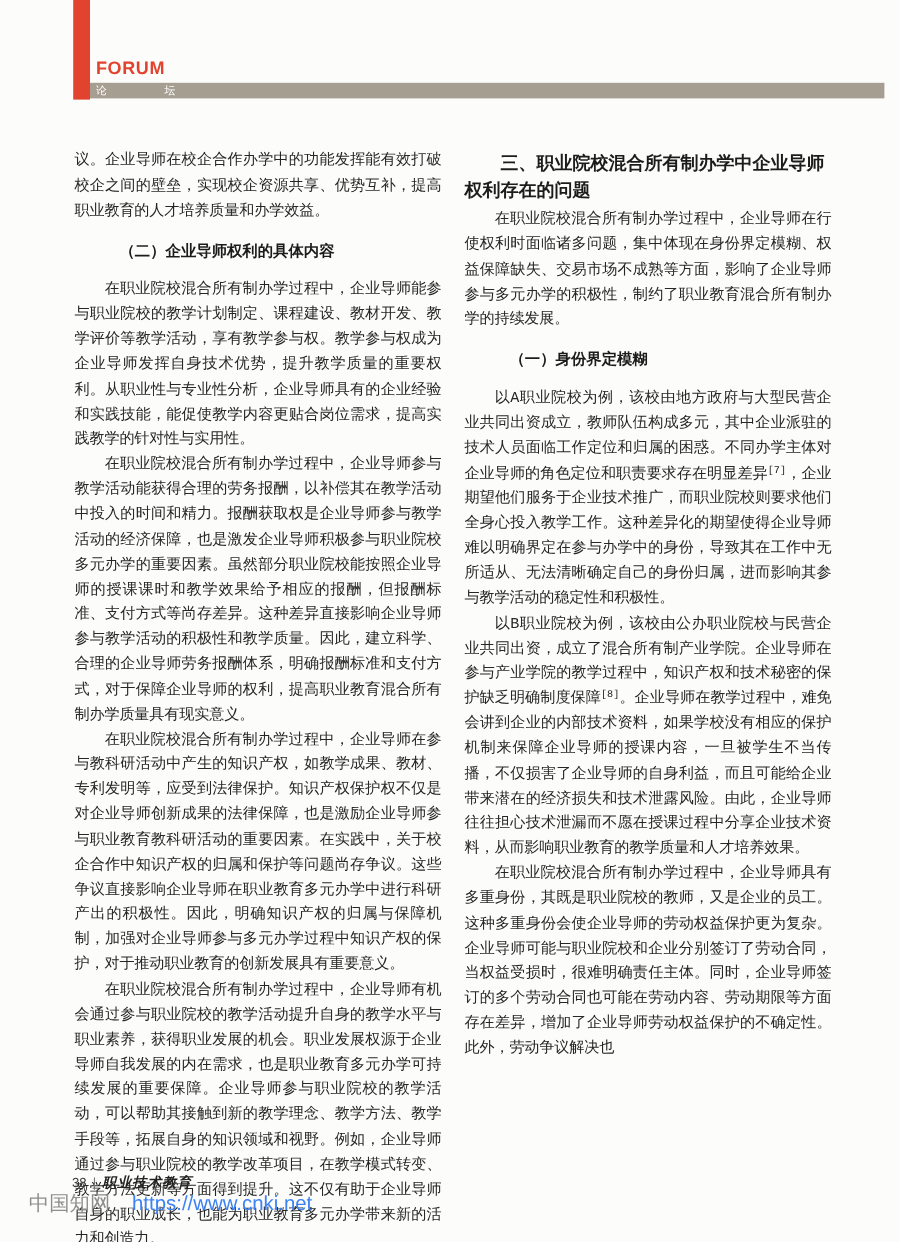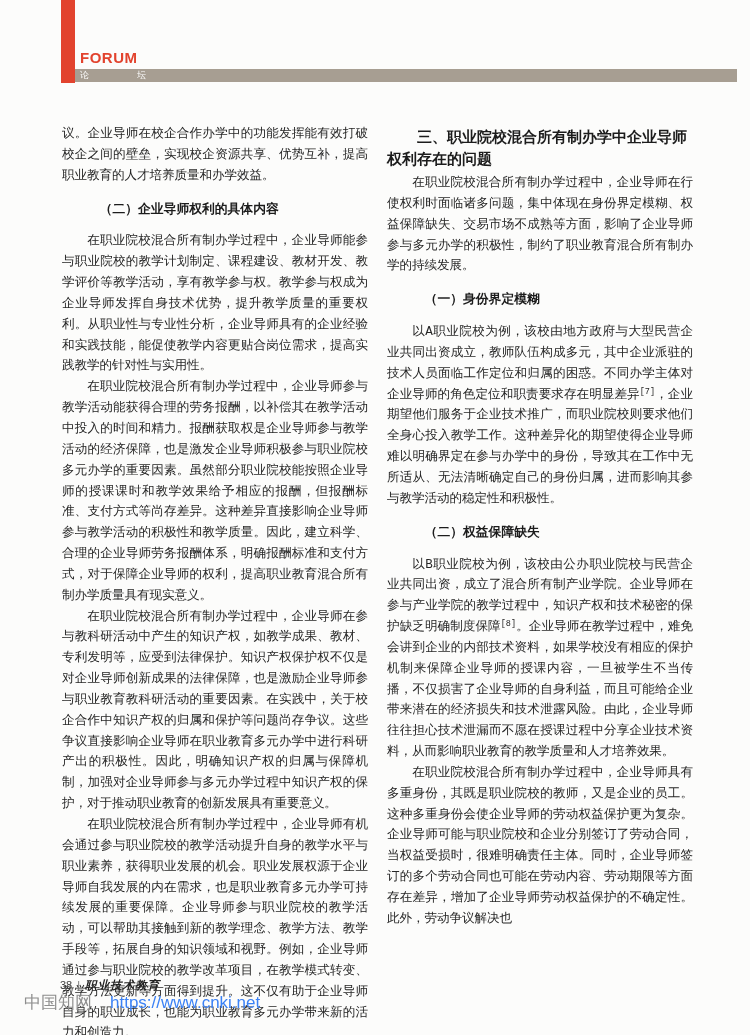--- a/index.html
+++ b/index.html
@@ -122,21 +122,20 @@
       <p>在职业院校混合所有制办学过程中，企业导师有机会通过参与职业院校的教学活动提升自身的教学水平与职业素养，获得职业发展的机会。职业发展权源于企业导师自我发展的内在需求，也是职业教育多元办学可持续发展的重要保障。企业导师参与职业院校的教学活动，可以帮助其接触到新的教学理念、教学方法、教学手段等，拓展自身的知识领域和视野。例如，企业导师通过参与职业院校的教学改革项目，在教学模式转变、教学方法更新等方面得到提升。这不仅有助于企业导师自身的职业成长，也能为职业教育多元办学带来新的活力和创造力。</p>
     </div>
 
     <div class="col">
       <h3 class="section-heading">三、职业院校混合所有制办学中企业导师权利存在的问题</h3>
       <p>在职业院校混合所有制办学过程中，企业导师在行使权利时面临诸多问题，集中体现在身份界定模糊、权益保障缺失、交易市场不成熟等方面，影响了企业导师参与多元办学的积极性，制约了职业教育混合所有制办学的持续发展。</p>
       <h4 class="subhead">（一）身份界定模糊</h4>
       <p>
         <span>以A职业院校为例，该校由地方政府与大型民营企业共同出资成立，教师队伍构成多元，其中企业派驻的技术人员面临工作定位和归属的困惑。不同办学主体对企业导师的角色定位和职责要求存在明显差异</span><sup class="ref">[7]</sup><span>，企业期望他们服务于企业技术推广，而职业院校则要求他们全身心投入教学工作。这种差异化的期望使得企业导师难以明确界定在参与办学中的身份，导致其在工作中无所适从、无法清晰确定自己的身份归属，进而影响其参与教学活动的稳定性和积极性。</span>
       </p>
-      <h4 class="subhead">（二）权益保障缺失</h4>
       <p>
         <span>以B职业院校为例，该校由公办职业院校与民营企业共同出资，成立了混合所有制产业学院。企业导师在参与产业学院的教学过程中，知识产权和技术秘密的保护缺乏明确制度保障</span><sup class="ref">[8]</sup><span>。企业导师在教学过程中，难免会讲到企业的内部技术资料，如果学校没有相应的保护机制来保障企业导师的授课内容，一旦被学生不当传播，不仅损害了企业导师的自身利益，而且可能给企业带来潜在的经济损失和技术泄露风险。由此，企业导师往往担心技术泄漏而不愿在授课过程中分享企业技术资料，从而影响职业教育的教学质量和人才培养效果。</span>
       </p>
       <p>在职业院校混合所有制办学过程中，企业导师具有多重身份，其既是职业院校的教师，又是企业的员工。这种多重身份会使企业导师的劳动权益保护更为复杂。企业导师可能与职业院校和企业分别签订了劳动合同，当权益受损时，很难明确责任主体。同时，企业导师签订的多个劳动合同也可能在劳动内容、劳动期限等方面存在差异，增加了企业导师劳动权益保护的不确定性。此外，劳动争议解决也</p>
     </div>
 
   </div>
 
   <div class="footer">
     <span>38</span><span class="sep">|</span><span class="journal">职业技术教育</span>

